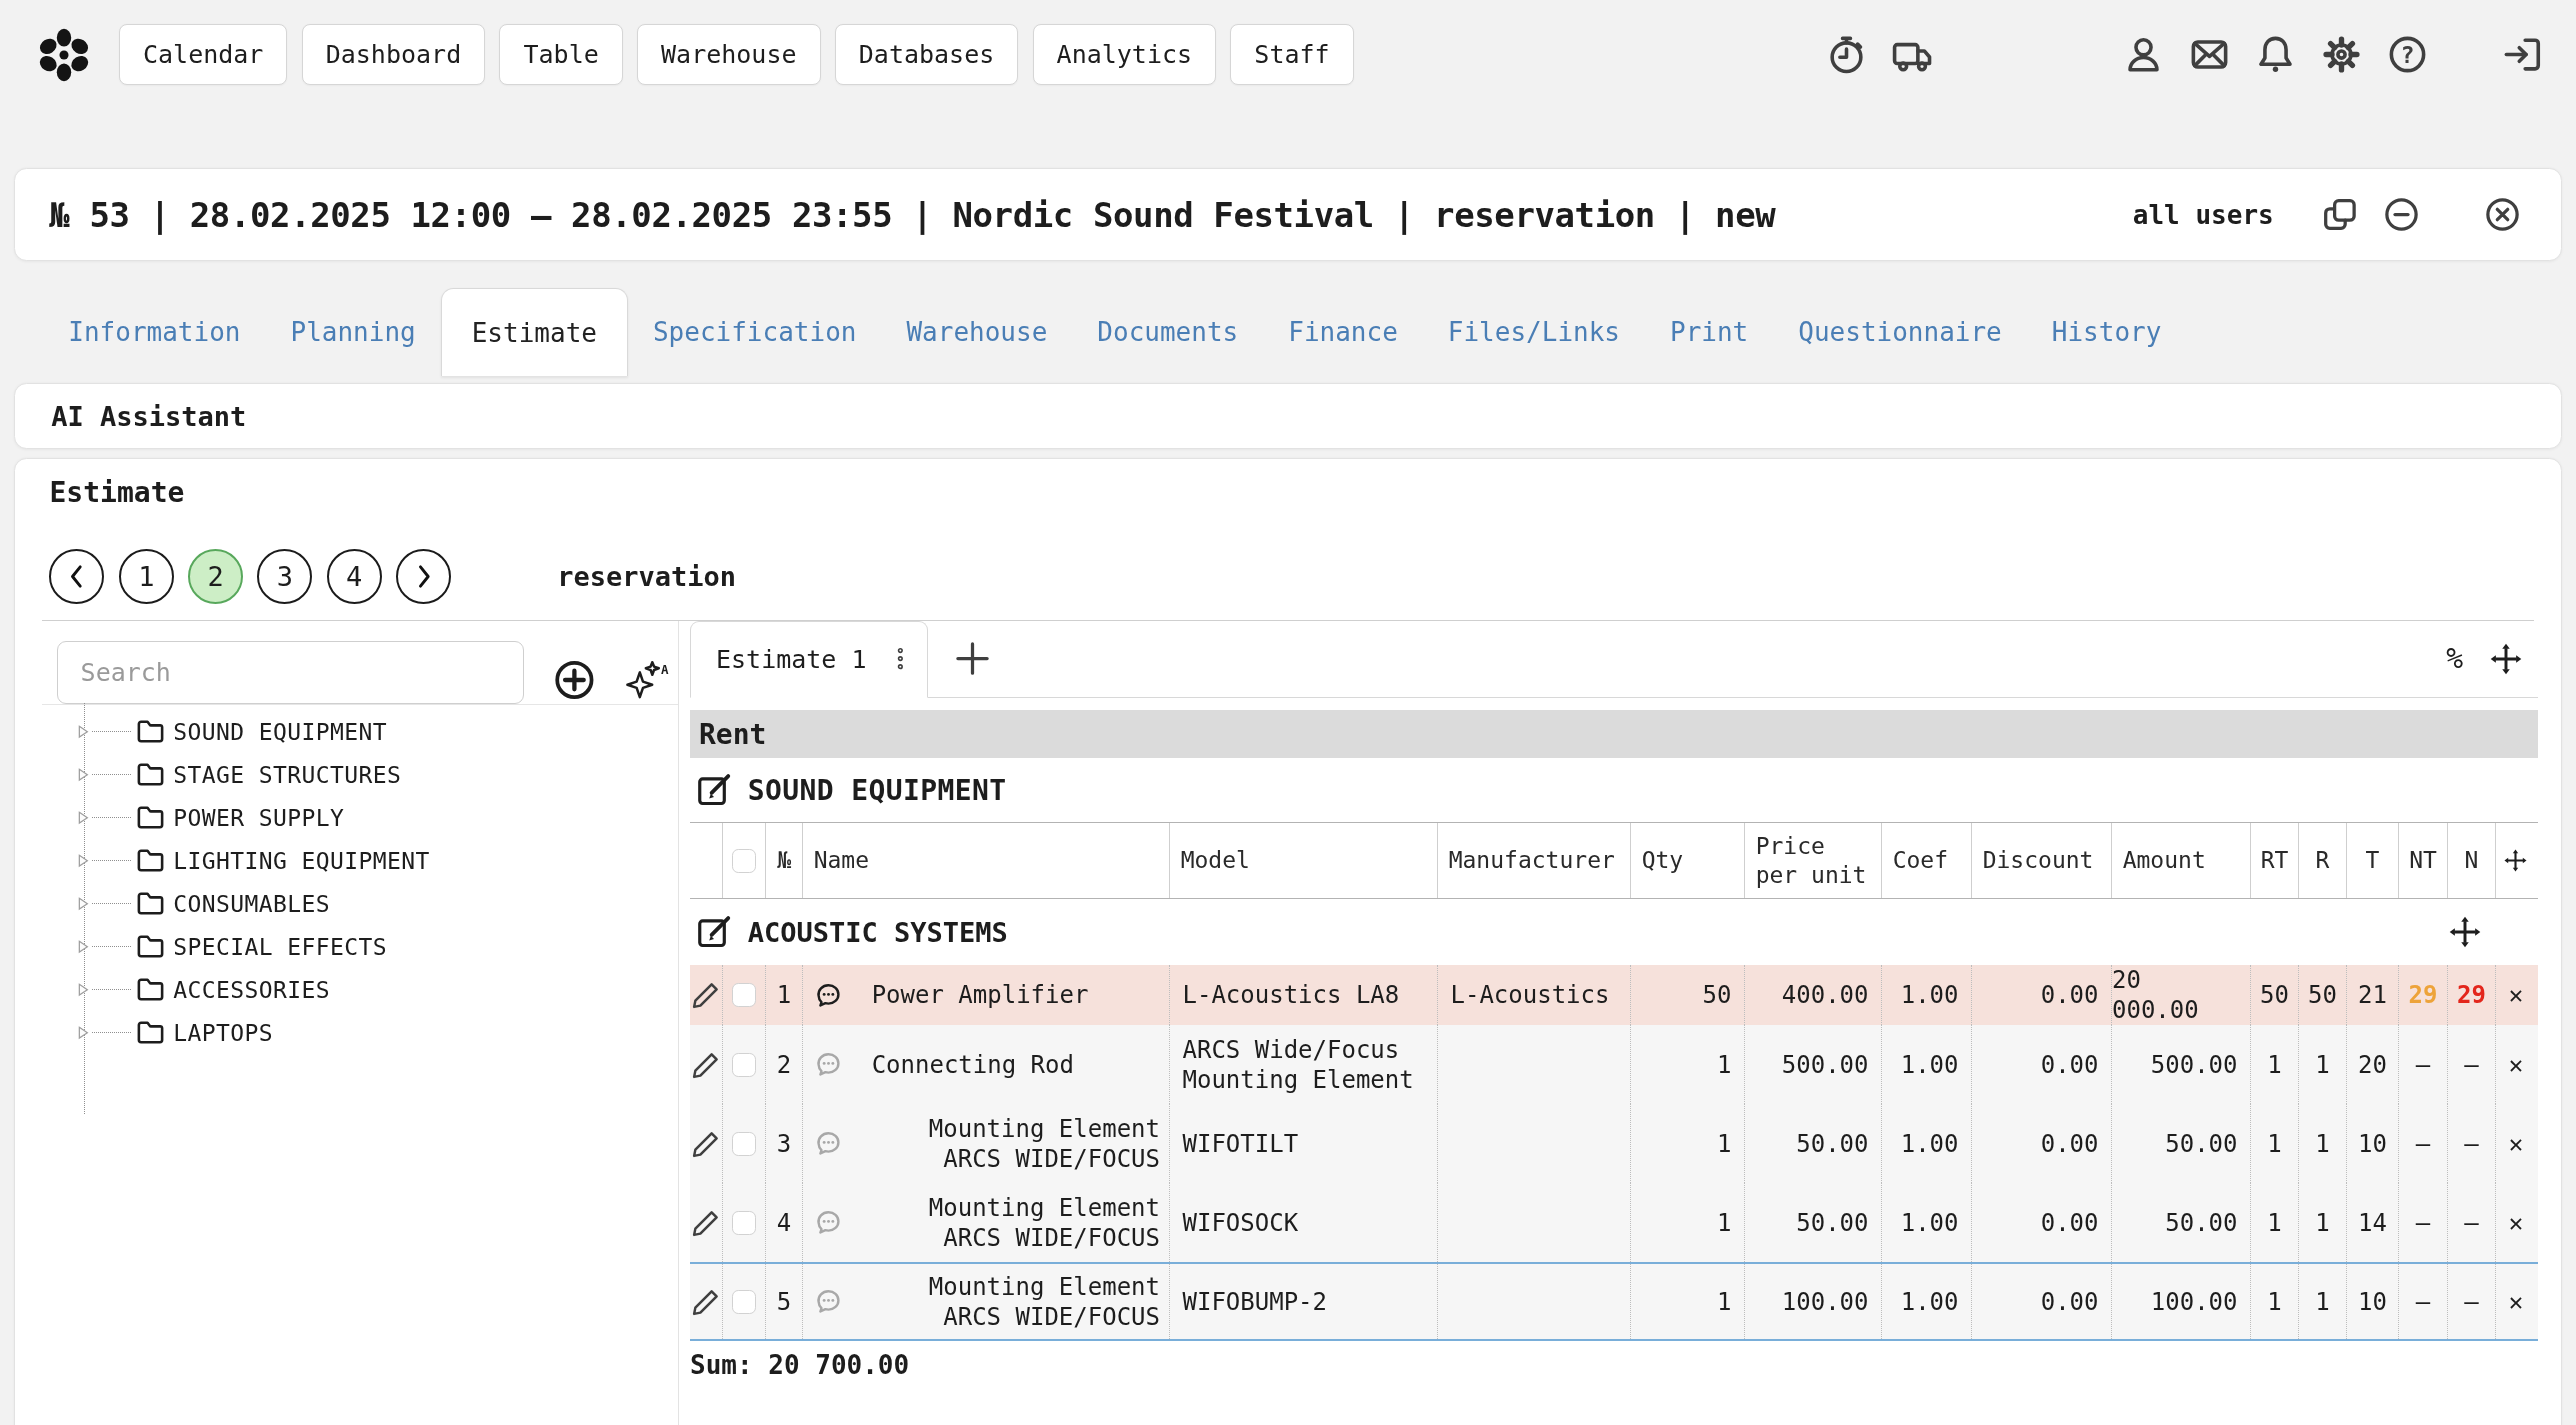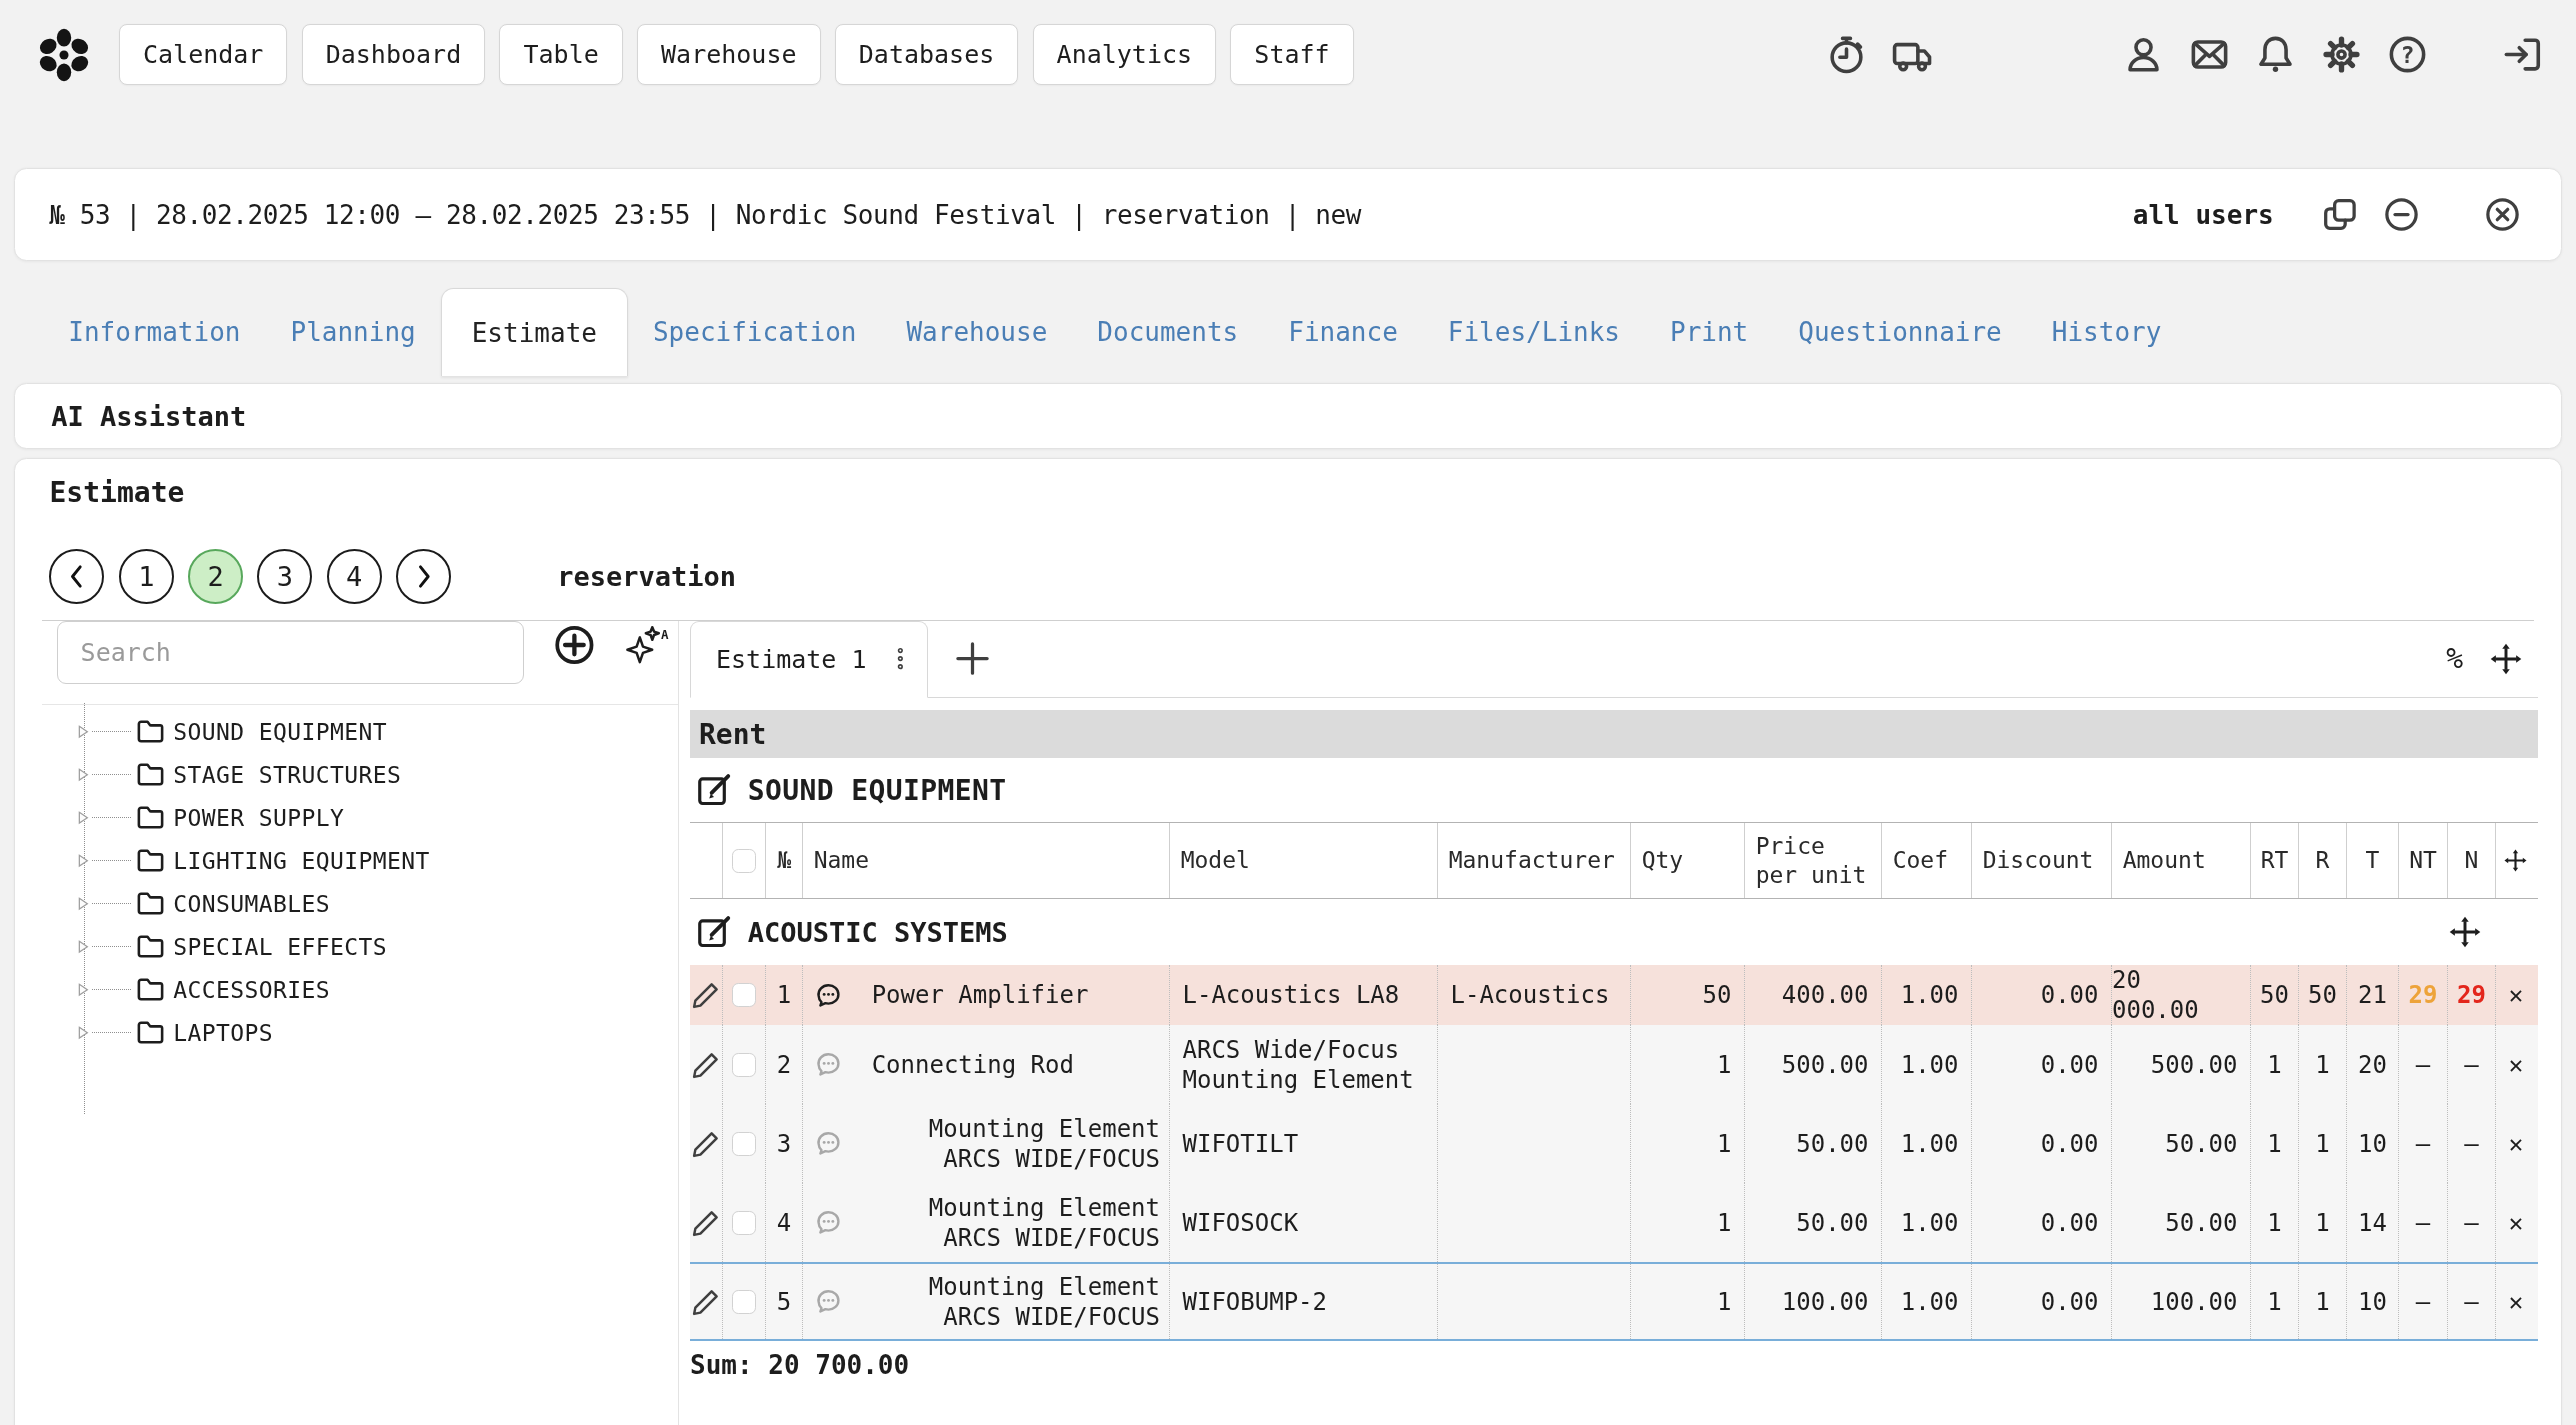--- a/index.html
+++ b/index.html
@@ -17,21 +17,21 @@
             padding:0 23px; font-size:25px; color:#1d1d1d; display:flex; align-items:center;
             font-family:inherit; box-shadow:0 0.9px 1.8px rgba(0,0,0,.04); cursor:pointer; }
   .topicons { margin-left:auto; display:flex; align-items:center; }
   .topicons .tig { display:flex; align-items:center; gap:23px; }
   .sp210 { width:188px; } .sp80 { width:72px; }
   .tico { width:43px; height:43px; }
 
   
   .card { background:#fff; border:1.8px solid #e2e2e2; border-radius:12.5px; box-shadow:0 0.9px 2.7px rgba(0,0,0,.05); }
   .event-card { margin:59px 14.3px 0 14.3px; height:93px; display:flex; align-items:center; padding:0 39px 0 34px; }
-  .event-summary { font-weight:normal; font-size:26px; letter-spacing:-0.4px;text-align:center; }
+  .event-summary { font-weight:bold; font-size:34px; letter-spacing:-0.4px;text-align:center; }
   .event-right { margin-left:auto; display:flex; align-items:center; gap:23px; }
   .allusers { font-weight:bold; font-size:26px; margin-right:23px; }
   .evico { width:39px; height:39px; }
 
   
   .main-tabs { margin:27px 14.3px 0 14.3px; height:88px; display:flex; align-items:center; padding:0 29px; }
   .mtab { color:#4a7eb5; font-size:26px; padding:0 25px; height:88px; display:flex; align-items:center; cursor:pointer; }
   .mtab.active { color:#222; background:#fff; border:1.8px solid #d9d9d9; border-bottom:none;
                  border-radius:12.5px 12.5px 0 0; box-shadow:0 1.8px 2.7px rgba(0,0,0,.07); padding:0 30px; }
 
@@ -44,21 +44,21 @@
   .est-title { font-weight:bold; font-size:28px; line-height:39px; padding-left:7.2px; }
   .pager { margin-top:36px; display:flex; align-items:center; gap:14.3px; height:57px; padding-left:7.2px; }
   .pgbtn { width:55px; height:55px; border:2.7px solid #1b1b1b; border-radius:50%; background:#fff;
            display:flex; align-items:center; justify-content:center; font-size:27px; cursor:pointer; }
   .pgbtn.green { background:#cdeec6; border-color:#58a85c; }
   .pager-status { font-weight:bold; font-size:27px; margin-left:92px; }
 
   
   .panes { margin-top:14.3px; border-top:1.8px solid #cfcfcf; display:flex; height:859px; }
   .catalog { width:637px; border-right:1.8px solid #e3e3e3; }
-  .search-row { height:84px; display:flex; align-items:flex-start; gap:28px; padding:0 9px 0 14.3px;
+  .search-row { height:84px; display:flex; align-items:flex-end; gap:28px; padding:0 9px 0 14.3px;
                 border-bottom:1.8px solid #e6e6e6; }
   .search-input { width:497px; height:63px; border:1.8px solid #cfcfcf; border-radius:9px;
                   font-family:inherit; font-size:25px; padding:0 23px; color:#555; outline:none; }
   .search-input::placeholder { color:#9a9a9a; }
   .cat-ico { width:48px; height:48px; cursor:pointer; }
 
   .tree { position:relative; padding-top:5.4px; }
   .tree-vline { position:absolute; left:42px; top:-1.8px; height:411px; border-left:1.8px dotted #8f8f8f; }
   .titem { height:43px; display:flex; align-items:center; position:relative; padding-left:131px; cursor:pointer; }
   .titem .tri { position:absolute; left:36px; top:15px; }

